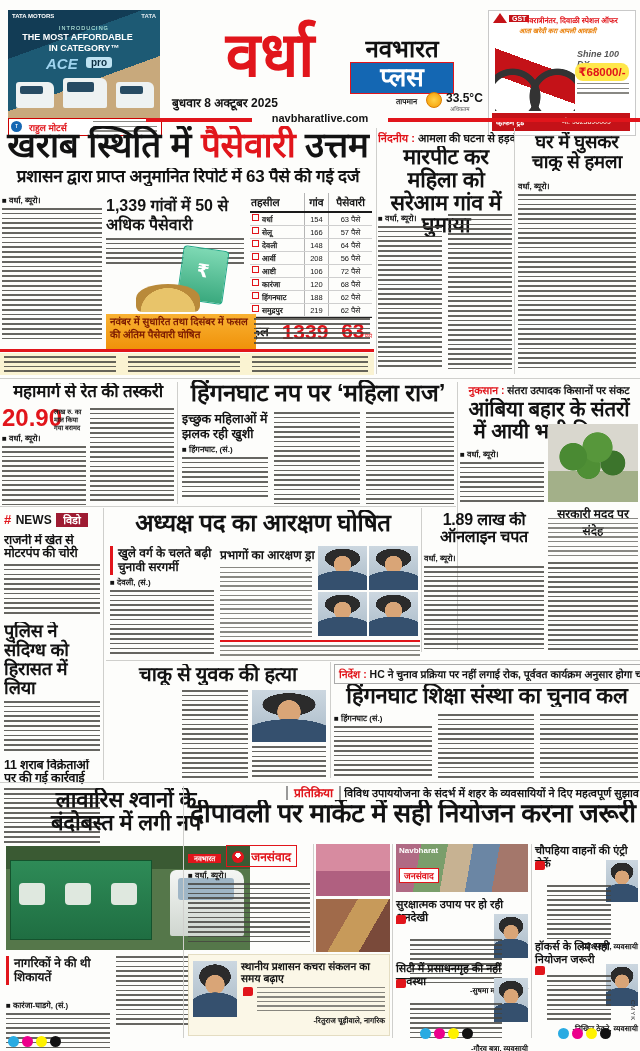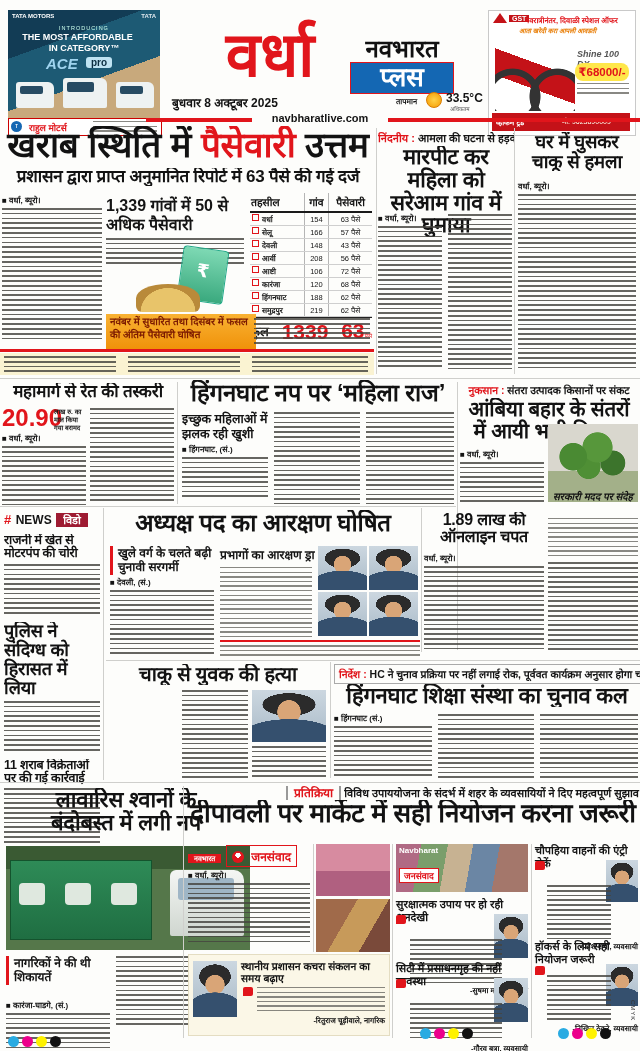--- a/index.html
+++ b/index.html
@@ -148,21 +148,21 @@
             <td class="c3">63 पैसे</td>
           </tr>
       <tr>
             <td class="b"><span class="sq"></span><span>सेलू</span></td>
             <td class="c2">166</td>
             <td class="c3">57 पैसे</td>
           </tr>
       <tr>
             <td class="b"><span class="sq"></span><span>देवली</span></td>
             <td class="c2">148</td>
-            <td class="c3">43 पैसे</td>
+            <td class="c3">64 पैसे</td>
           </tr>
       <tr>
             <td class="b"><span class="sq"></span><span>आर्वी</span></td>
             <td class="c2">208</td>
             <td class="c3">56 पैसे</td>
           </tr>
       <tr>
             <td class="b"><span class="sq"></span><span>आष्टी</span></td>
             <td class="c2">106</td>
             <td class="c3">72 पैसे</td>
@@ -241,21 +241,21 @@
   <div class="abs gk" style="left:366px;top:412px;width:88px;height:92px;"></div>
 
   <div class="abs vl" style="left:457px;top:382px;height:268px;"></div>
   <div class="abs kick tc" style="left:460px;top:383px;width:178px;font-size:10.5px;"><span class="lbl">नुकसान :</span> <span>संतरा उत्पादक किसानों पर संकट</span></div>
   <div class="abs hl tc" style="left:460px;top:398px;width:178px;font-size:20.5px;">आंबिया बहार के संतरों में आयी भारी गिरावट</div>
   <div class="abs" style="left:460px;top:450px;width:84px;height:54px;">
     <div class="dl">■ वर्धा, ब्यूरो।</div>
     <div class="gk" style="width:100%;height:40px;margin-top:3px;"></div>
   </div>
   <div class="abs photo-tree" style="left:548px;top:424px;width:90px;height:78px;"></div>
-  <div class="abs b tc" style="left:548px;top:489px;width:90px;font-size:10px;font-style:italic;">सरकारी मदद पर संदेह</div>
+  <div class="abs b tc" style="left:548px;top:505px;width:90px;font-size:12px;">सरकारी मदद पर संदेह</div>
   <div class="abs gkl" style="left:548px;top:518px;width:90px;height:38px;"></div>
   <div class="abs gk" style="left:548px;top:562px;width:90px;height:88px;"></div>
 
   <div class="abs hlr" style="left:0;top:506px;width:456px;"></div>
   <div class="abs vl" style="left:103px;top:508px;height:272px;"></div>
 
   <div class="abs" style="left:4px;top:510px;width:96px;">
     <div>
       <span class="red b" style="font-size:13px;">#</span>
       <span class="b" style="font-size:12px;">NEWS</span>

